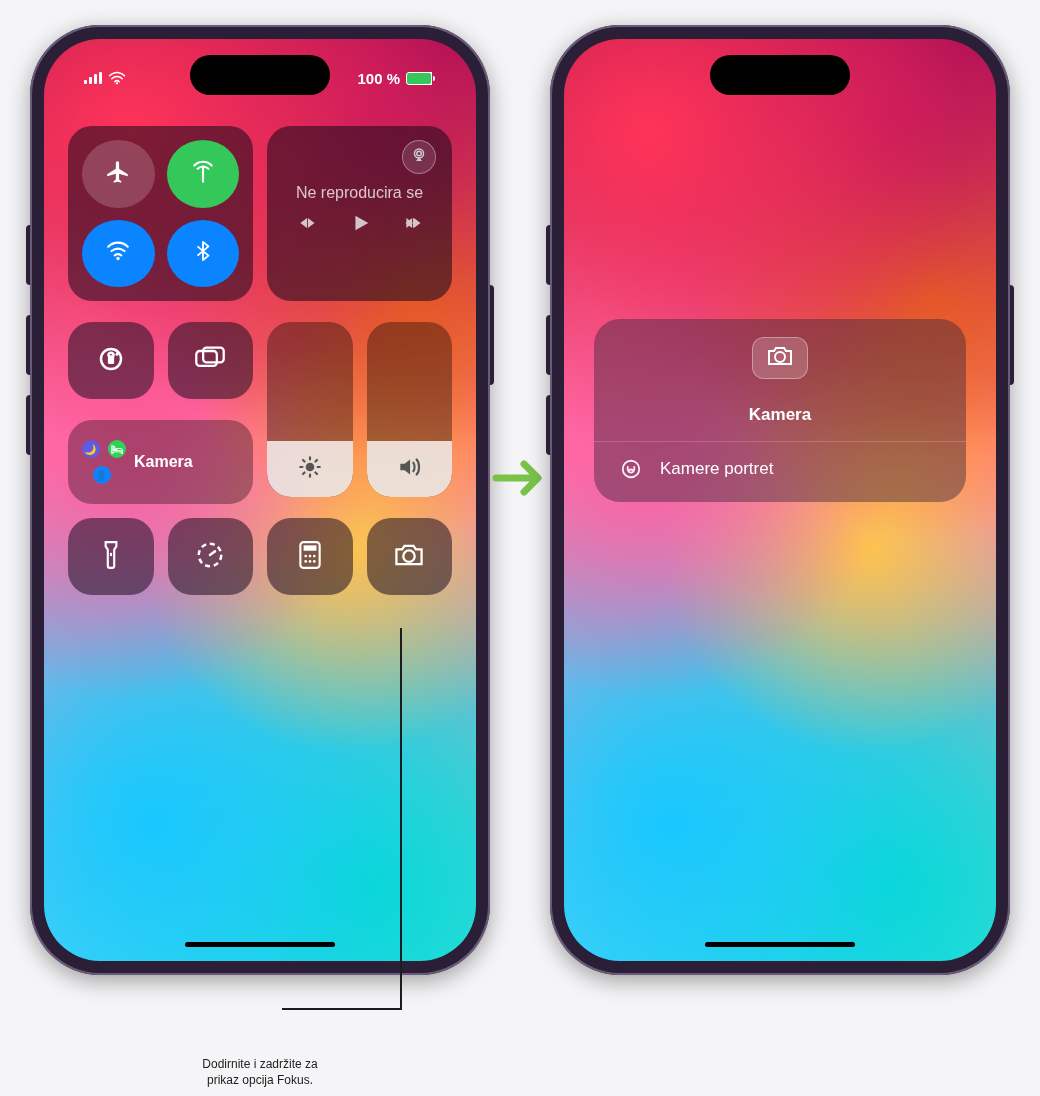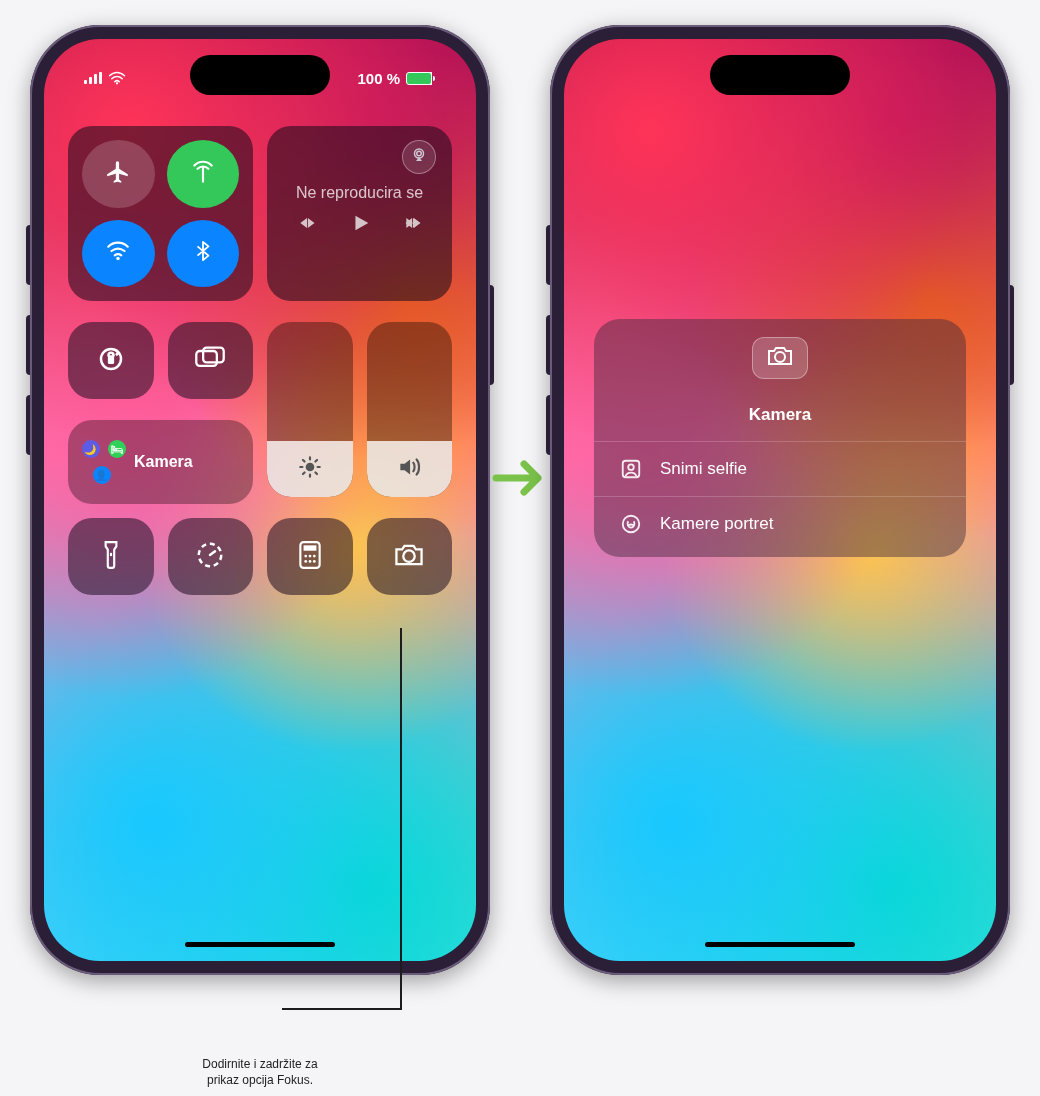--- a/index.html
+++ b/index.html
@@ -482,30 +482,20 @@
                   <circle cx="14" cy="12" r="5"></circle>
                 </svg>
             </span>
           </div>
           <div class="cam-title">Kamera</div>
         </div>
 
         <div class="cam-row">
           <span class="ri stroke">
             <svg width="22" height="22" viewBox="0 0 24 24">
-                <rect x="3" y="3" width="18" height="18" rx="3"></rect>
-                <circle cx="12" cy="10" r="3"></circle>
-                <path d="M6 20c1-3 4-4 6-4s5 1 6 4"></path>
-              </svg>
-          </span>
-          <span>Snimi selfie</span>
-        </div>
-        <div class="cam-row">
-          <span class="ri stroke">
-            <svg width="22" height="22" viewBox="0 0 24 24">
                 <circle cx="12" cy="12" r="9"></circle>
                 <path d="M10 14c0-2 4-2 4 0M9 9c-2 3 0 7 3 7s5-4 3-7"></path>
               </svg>
           </span>
           <span>Kamere portret</span>
         </div>
       </div>
 
       <div class="home-bar"></div>
     </div>

